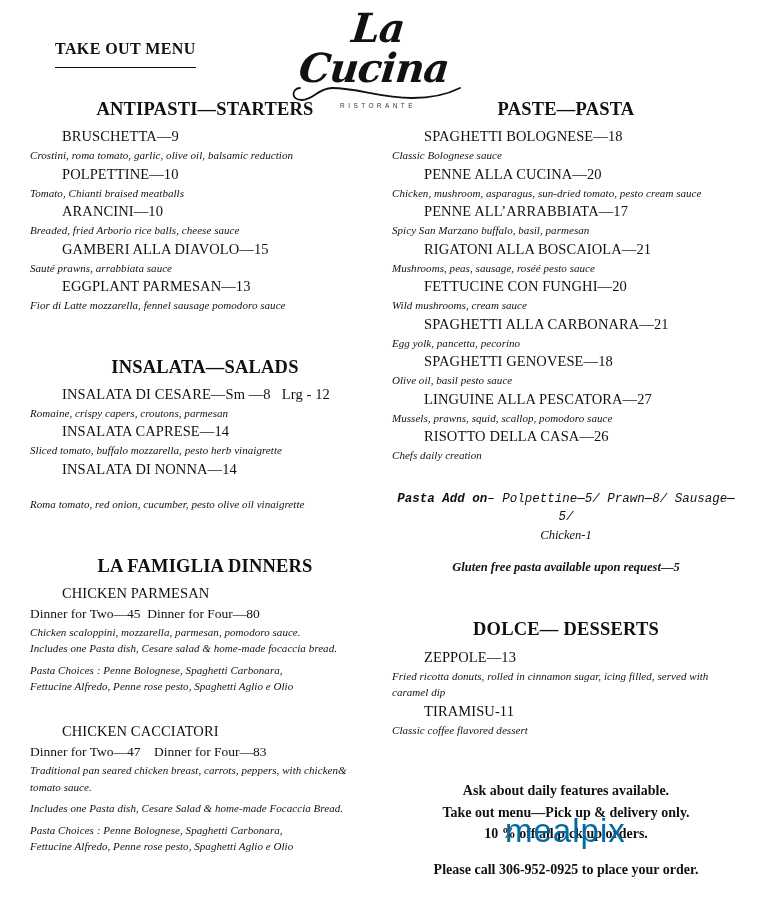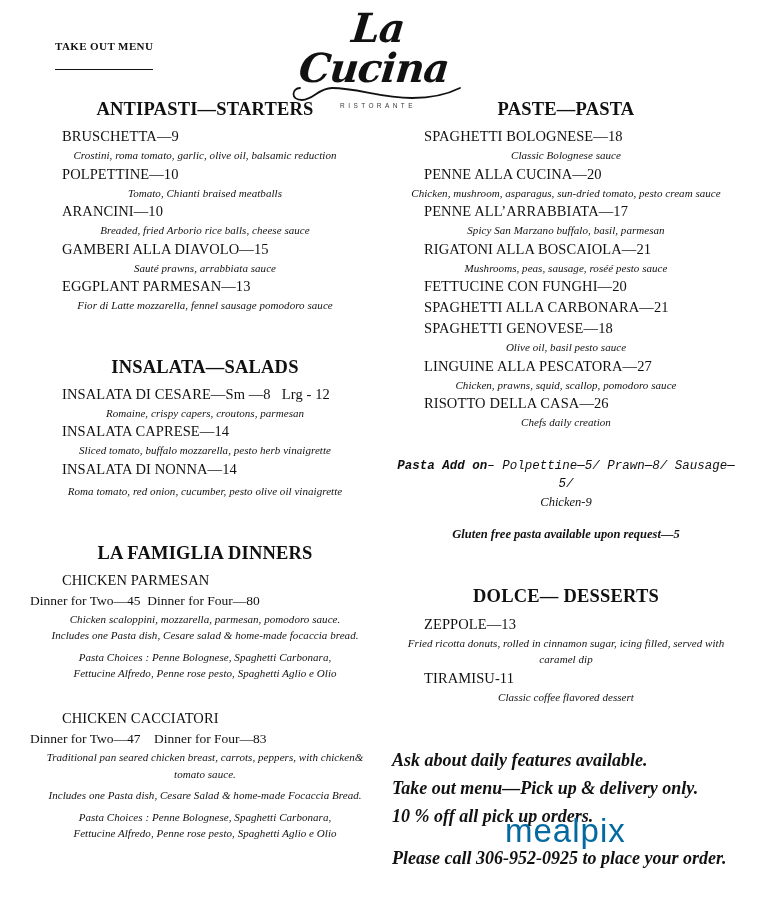--- a/index.html
+++ b/index.html
@@ -18,25 +18,25 @@
 
   
   .header {
     position: relative;
     height: 98px;
   }
   .takeout-title {
     position: absolute;
     left: 55px;
     top: 40px;
-    font-size: 11px;
+    font-size: 16px;
     font-weight: bold;
     letter-spacing: 0.4px;
     border-bottom: 1.6px solid #111;
-    padding-bottom: 17px;
+    padding-bottom: 9px;
     line-height: 1.1;
   }
   .logo-wrap {
     position: absolute;
     left: 288px;
     top: 8px;
     width: 180px;
     text-align: center;
   }
   .logo-script {
@@ -94,43 +94,42 @@
     line-height: 1.45;
     letter-spacing: 0.1px;
     white-space: pre;
     margin-left: 32px;
   }
   .item-sub {
     font-size: 11px;
     font-style: italic;
     line-height: 1.5;
     letter-spacing: 0.05px;
-    text-align: center;
   }
   .item-price-line {
     font-size: 13.5px;
     line-height: 1.5;
     white-space: pre;
   }
 
   .note-block { text-align: center; }
   .note-strong {
     font-size: 12.5px;
     font-weight: bold;
     font-style: italic;
     line-height: 1.45;
   }
   .note-add-on .addon-label { font-weight: bold; font-style: italic; }
   .note-add-on .addon-rest  { font-weight: normal; font-style: italic; }
 
   .footer-note {
-    font-size: 18px;
-    font-weight: bold;
-    font-style: italic;
+    font-size: 14px;
+    font-weight: bold;
     line-height: 1.55;
+    text-align: center;
   }
 
   .spacer-lg { height: 42px; }
   .spacer-md { height: 26px; }
   .spacer-sm { height: 14px; }
 
   
   .watermark {
     position: absolute;
     left: 505px;
@@ -196,21 +195,21 @@
       <div class="item">
         <div class="item-name">INSALATA DI CESARE—Sm —8   Lrg - 12</div>
         <div class="item-sub">Romaine, crispy capers, croutons, parmesan</div>
       </div>
       <div class="item">
         <div class="item-name">INSALATA CAPRESE—14</div>
         <div class="item-sub">Sliced tomato, buffalo mozzarella, pesto herb vinaigrette</div>
       </div>
       <div class="item">
         <div class="item-name">INSALATA DI NONNA—14</div>
-        <div class="item-sub" style="margin-top:3px;">Roma tomato, red onion, cucumber, pesto olive oil vinaigrette</div>
+        <div class="item-sub" style="margin-top:16px;">Roma tomato, red onion, cucumber, pesto olive oil vinaigrette</div>
       </div>
     </div>
 
     <div class="spacer-lg"></div>
 
     <div class="section">
       <div class="section-head">LA FAMIGLIA DINNERS</div>
 
       <div class="item">
         <div class="item-name">CHICKEN PARMESAN</div>
@@ -250,45 +249,47 @@
       <div class="item">
         <div class="item-name">PENNE ALL’ARRABBIATA—17</div>
         <div class="item-sub">Spicy San Marzano buffalo, basil, parmesan</div>
       </div>
       <div class="item">
         <div class="item-name">RIGATONI ALLA BOSCAIOLA—21</div>
         <div class="item-sub">Mushrooms, peas, sausage, roséé pesto sauce</div>
       </div>
       <div class="item">
         <div class="item-name">FETTUCINE CON FUNGHI—20</div>
+        <div class="item-sub">Wild mushrooms, cream sauce</div>
       </div>
       <div class="item">
         <div class="item-name">SPAGHETTI ALLA CARBONARA—21</div>
+        <div class="item-sub">Egg yolk, pancetta, pecorino</div>
       </div>
       <div class="item">
         <div class="item-name">SPAGHETTI GENOVESE—18</div>
         <div class="item-sub">Olive oil, basil pesto sauce</div>
       </div>
       <div class="item">
         <div class="item-name">LINGUINE ALLA PESCATORA—27</div>
-        <div class="item-sub">Chicken, prawns, squid, scallop, pomodoro sauce</div>
+        <div class="item-sub">Mussels, prawns, squid, scallop, pomodoro sauce</div>
       </div>
       <div class="item">
         <div class="item-name">RISOTTO DELLA CASA—26</div>
         <div class="item-sub">Chefs daily creation</div>
       </div>
     </div>
 
     <div class="spacer-md"></div>
 
     <div class="note-block note-add-on">
       <div class="note-strong" style="font-style:normal;font-family:Liberation Mono, monospace;">
         <span class="addon-label">Pasta Add on</span><span class="addon-rest">– Polpettine—5/ Prawn—8/ Sausage—5/</span>
       </div>
-      <div class="note-strong" style="font-weight:normal;">Chicken-9</div>
+      <div class="note-strong" style="font-weight:normal;">Chicken-1</div>
     </div>
 
     <div class="spacer-sm"></div>
 
     <div class="note-block">
       <div class="note-strong">Gluten free pasta available upon request—5</div>
     </div>
 
     <div class="spacer-lg"></div>
 

